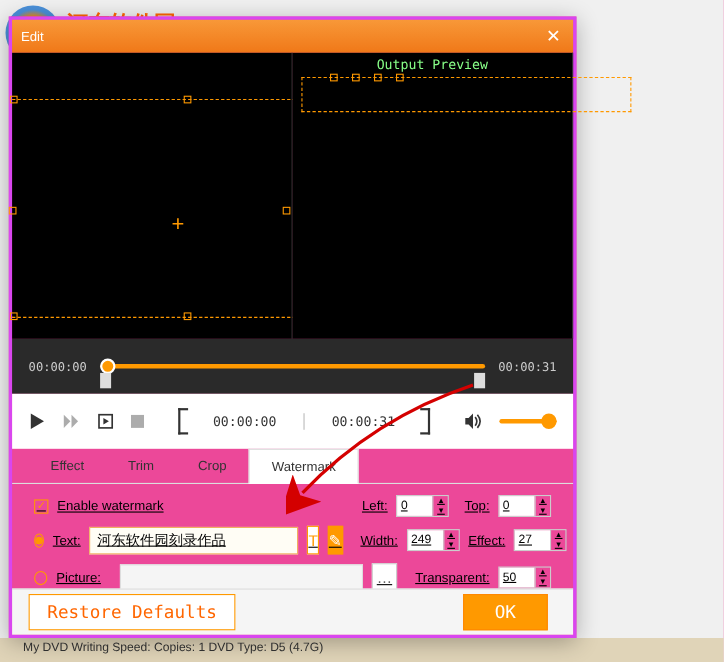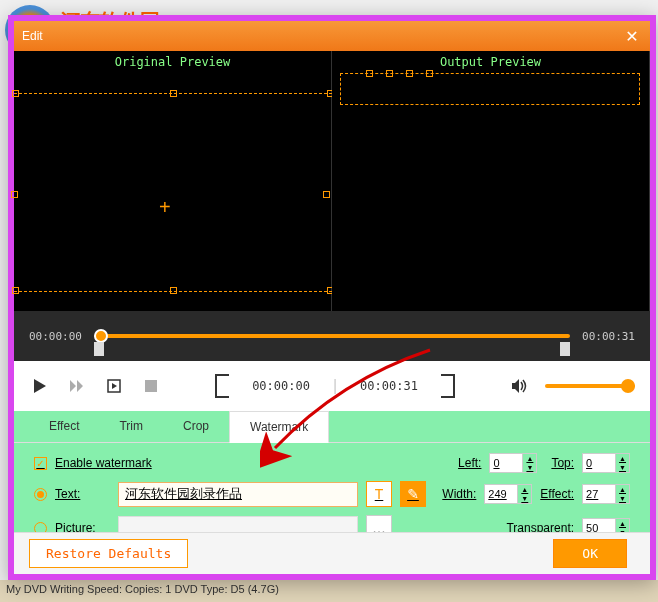--- a/index.html
+++ b/index.html
@@ -2,23 +2,23 @@
 <html><head>
 <meta charset="utf-8">
 <style>
 * { box-sizing: border-box; margin: 0; padding: 0; font-family: Arial, sans-serif; }
 body { width: 658px; height: 602px; background: #f0f0f0; position: relative; overflow: hidden; }
 
 .bg-layer { position: absolute; top: 0; left: 0; width: 658px; height: 602px; }
 .bg-logo { position: absolute; top: 5px; left: 5px; width: 50px; height: 50px; border-radius: 50%; background: radial-gradient(circle, #ff8c00 40%, #4a90d9 60%); z-index: 1; }
 .bg-text { position: absolute; top: 8px; left: 60px; color: #ff6600; font-size: 20px; font-weight: bold; z-index: 1; }
 .bg-sub { position: absolute; top: 35px; left: 75px; color: #008800; font-size: 13px; }
-.bg-bottom { position: absolute; bottom: 0; left: 0; width: 658px; height: 22px; background: #e0d4b8; font-size: 11px; padding: 3px 6px; color: #333; }
-
-.dialog { position: absolute; top: 15px; left: 8px; width: 648px; height: 565px; background: #86efac; border: 6px solid #d946ef; box-shadow: 0 4px 20px rgba(0,0,0,0.3); z-index: 10; }
+.bg-bottom { position: absolute; bottom: 0; left: 0; width: 658px; height: 22px; background: #e0d4b8; font-size: 11px; padding: 3px 21px; color: #333; }
+
+.dialog { position: absolute; top: 15px; left: 8px; width: 516px; height: 565px; background: #ec4899; border: 3px solid #d946ef; box-shadow: 0 4px 20px rgba(0,0,0,0.3); z-index: 10; }
 .titlebar { height: 30px; background: linear-gradient(#f89838, #f07818); display: flex; align-items: center; padding: 0 8px; color: #fff; font-size: 12px; }
 .titlebar-close { margin-left: auto; width: 20px; height: 20px; display: flex; align-items: center; justify-content: center; cursor: pointer; font-size: 16px; }
 
 .preview-area { display: flex; height: 260px; }
 .preview-pane { flex: 1; background: #000; position: relative; border-right: 1px solid #333; }
 .preview-label { position: absolute; top: 4px; left: 50%; transform: translateX(-50%); color: #8f8; font-family: monospace; font-size: 12px; }
 .crop-frame { position: absolute; border: 1px dashed #ff9900; }
 .crop-handle { position: absolute; width: 7px; height: 7px; border: 1px solid #ff9900; background: transparent; }
 .crosshair { position: absolute; color: #ff9900; font-size: 20px; font-weight: 100; }
 
@@ -50,21 +50,21 @@
 .text-input.wide { width: 240px; }
 .small-btn { width: 26px; height: 26px; border: 1px solid #ff9900; background: #fff; display: inline-flex; align-items: center; justify-content: center; cursor: pointer; font-size: 14px; color: #ff9900; }
 .small-btn.filled { background: #ff9900; color: #fff; }
 .spinner { display: inline-flex; border: 1px solid #ccc; }
 .spinner input { width: 32px; border: none; padding: 3px; font-size: 11px; text-align: left; }
 .spin-btns { display: flex; flex-direction: column; border-left: 1px solid #ccc; }
 .spin-btns span { font-size: 7px; padding: 0 3px; cursor: pointer; line-height: 9px; }
 .lbl { font-size: 12px; }
 
 .footer { position: absolute; bottom: 0; left: 0; right: 0; height: 42px; background: #f5f5f5; border-top: 1px solid #ddd; display: flex; align-items: center; padding: 0 15px; }
-.btn { padding: 6px 16px; border: 1px solid #ff9900; background: #fff; color: #ff6600; font-size: 13px; cursor: pointer; font-family: monospace; }
+.btn { padding: 6px 16px; border: 1px solid #ff9900; background: #fff; color: #ff6600; font-size: 16px; cursor: pointer; font-family: monospace; }
 .btn.primary { background: #ff9900; color: #fff; border-color: #ff8800; }
 .spacer { flex: 1; }
 
 .arrow-overlay { position: absolute; top: 340px; left: 260px; z-index: 20; pointer-events: none; }
 </style>
 </head>
 <body>
 
 <div class="bg-layer">
   <div class="bg-logo"></div>
@@ -74,21 +74,20 @@
 </div>
 
 <div class="dialog">
   <div class="titlebar">
     <span>Edit</span>
     <div class="titlebar-close">✕</div>
   </div>
 
   <div class="preview-area">
     <div class="preview-pane">
-      <div class="preview-label">Original Preview</div>
       <div class="crop-frame" style="top:42px;left:0;width:318px;height:0;border-bottom:none">
         <div class="crop-handle" style="left:-3px;top:-4px"></div>
         <div class="crop-handle" style="left:155px;top:-4px"></div>
         <div class="crop-handle" style="right:-3px;top:-4px"></div>
       </div>
       <div class="crosshair" style="top:145px;left:145px">+</div>
       <div class="crop-frame" style="top:240px;left:0;width:318px;height:0;border-top:none">
         <div class="crop-handle" style="left:-3px;top:-4px"></div>
         <div class="crop-handle" style="left:155px;top:-4px"></div>
         <div class="crop-handle" style="right:-3px;top:-4px"></div>

